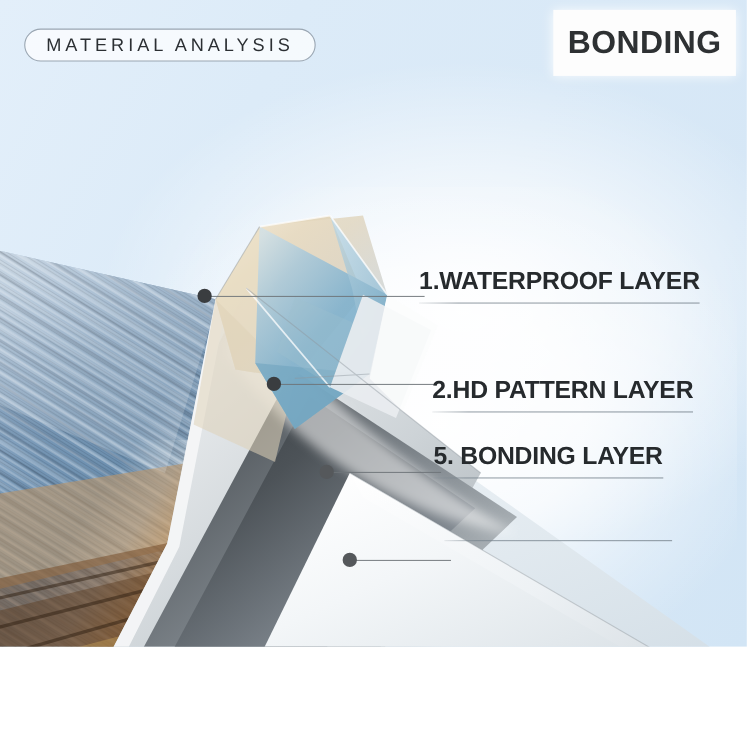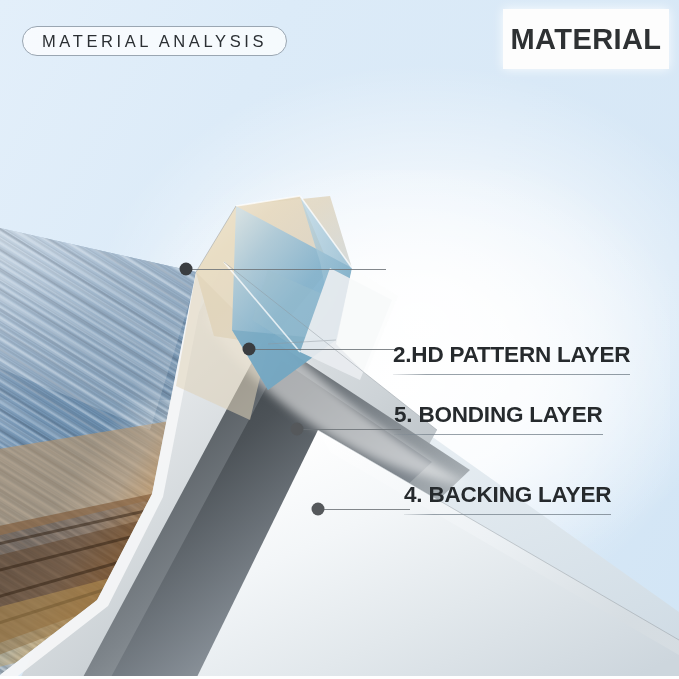--- a/index.html
+++ b/index.html
@@ -4,21 +4,21 @@
 <title>Material Analysis — Decorative 3D Door Sticker</title>
 <style>
   html, body {
     margin: 0;
     padding: 0;
     background: #ffffff;
   }
   #poster {
     position: relative;
     width: 679px;
-    height: 676px;
+    height: 588px;
     overflow: hidden;
     font-family: "Liberation Sans", sans-serif;
     background:
       radial-gradient(ellipse 70% 55% at 62% 48%, rgba(255,255,255,0.95) 0%, rgba(255,255,255,0.55) 38%, rgba(255,255,255,0.0) 70%),
       linear-gradient(118deg, #e3effa 0%, #dcebf8 28%, #d9e9f7 55%, #d6e7f6 78%, #d2e5f5 100%);
     -webkit-font-smoothing: antialiased;
   }
 
   
   .glow {
@@ -307,39 +307,42 @@
       </g>
     </svg>
   </div>
 
   <div class="badge">
     <span>MATERIAL ANALYSIS</span>
   </div>
 
 
   <div class="logo-box">
-    <span>MATERIAL</span>
+    <span>BONDING</span>
   </div>
 
   <div class="leader" style="left:186px; top:269px; width:200px;"></div>
   <div class="leader" style="left:249px; top:349px; width:148px;"></div>
   <div class="leader" style="left:297px; top:429px; width:104px;"></div>
   <div class="leader" style="left:318px; top:509px; width:92px;"></div>
 
   <div class="dot d1" style="left:186px; top:269px;"></div>
   <div class="dot d2" style="left:249px; top:349px;"></div>
   <div class="dot d3" style="left:297px; top:429px;"></div>
   <div class="dot d4" style="left:318px; top:509px;"></div>
 
+  <div class="callout co1">
+    <span class="ctext">1.WATERPROOF LAYER</span>
+    <span class="crule" style="width: 255px;"></span>
+  </div>
   <div class="callout co2">
     <span class="ctext">2.HD PATTERN LAYER</span>
     <span class="crule" style="width: 237px;"></span>
   </div>
   <div class="callout co3">
     <span class="ctext">5. BONDING LAYER</span>
     <span class="crule" style="width: 209px;"></span>
   </div>
   <div class="callout co4">
-    <span class="ctext">4. BACKING LAYER</span>
     <span class="crule" style="width: 207px;"></span>
   </div>
 
 </div>
 
 </body></html>

